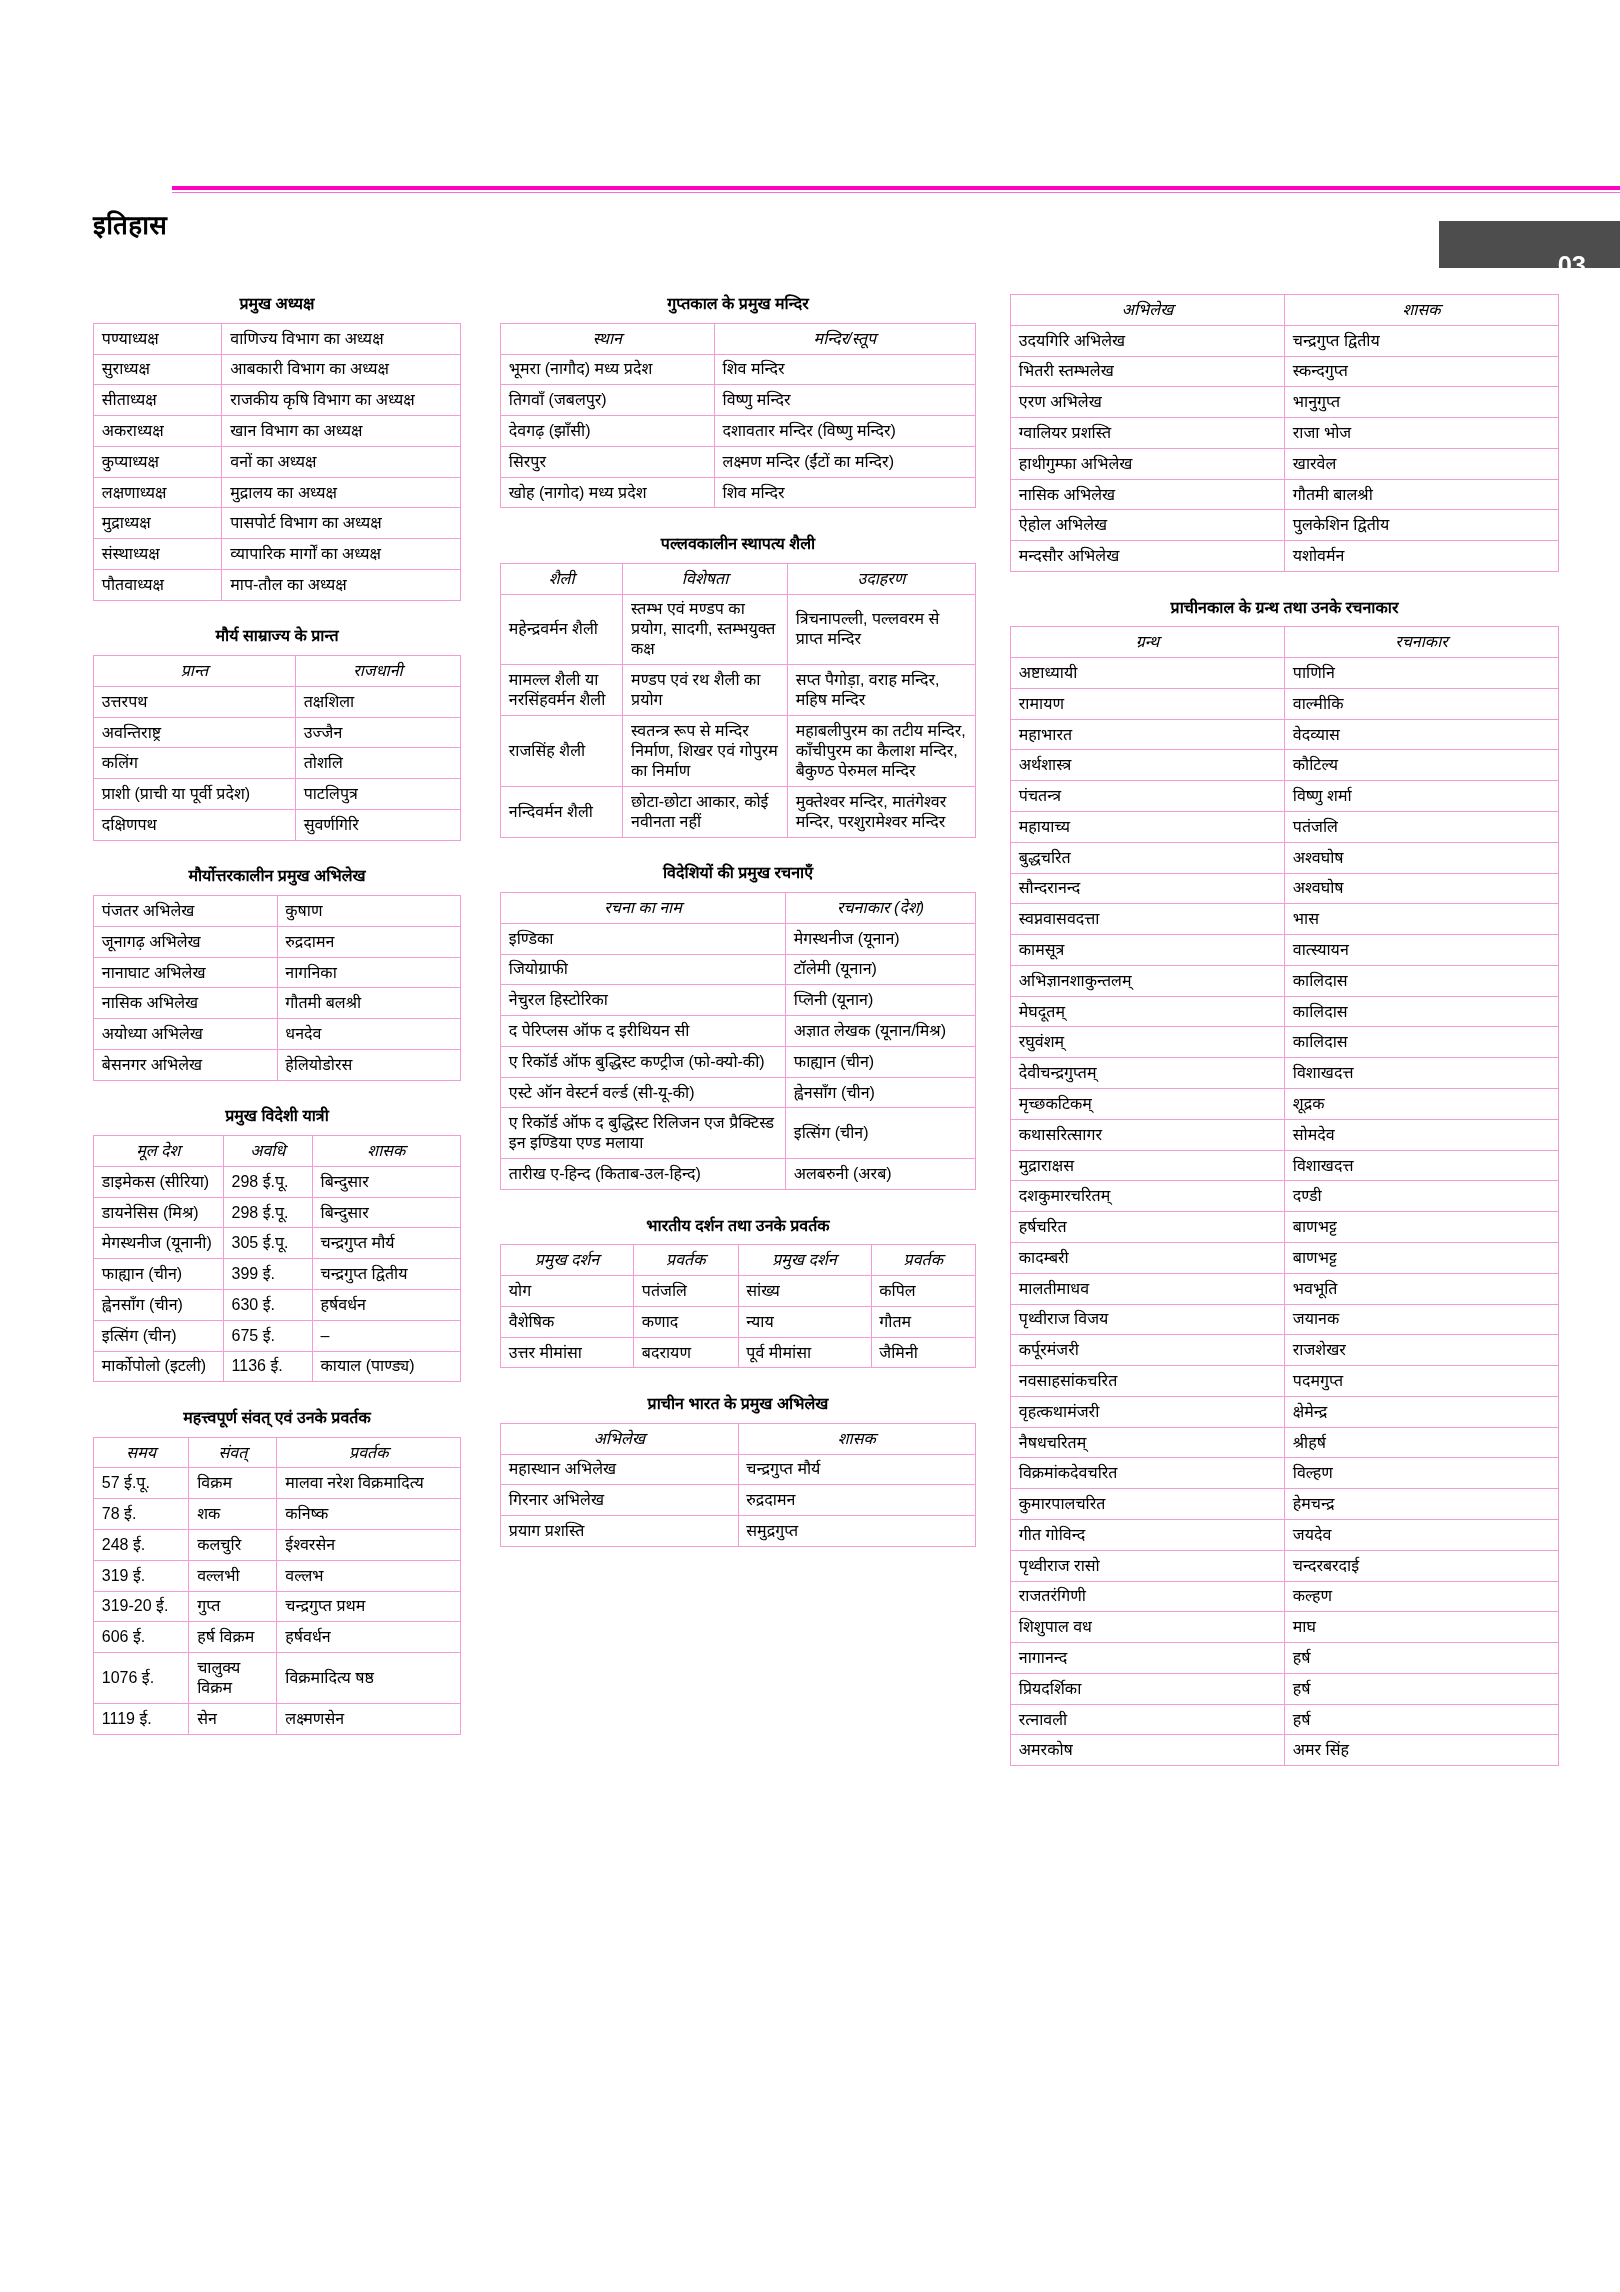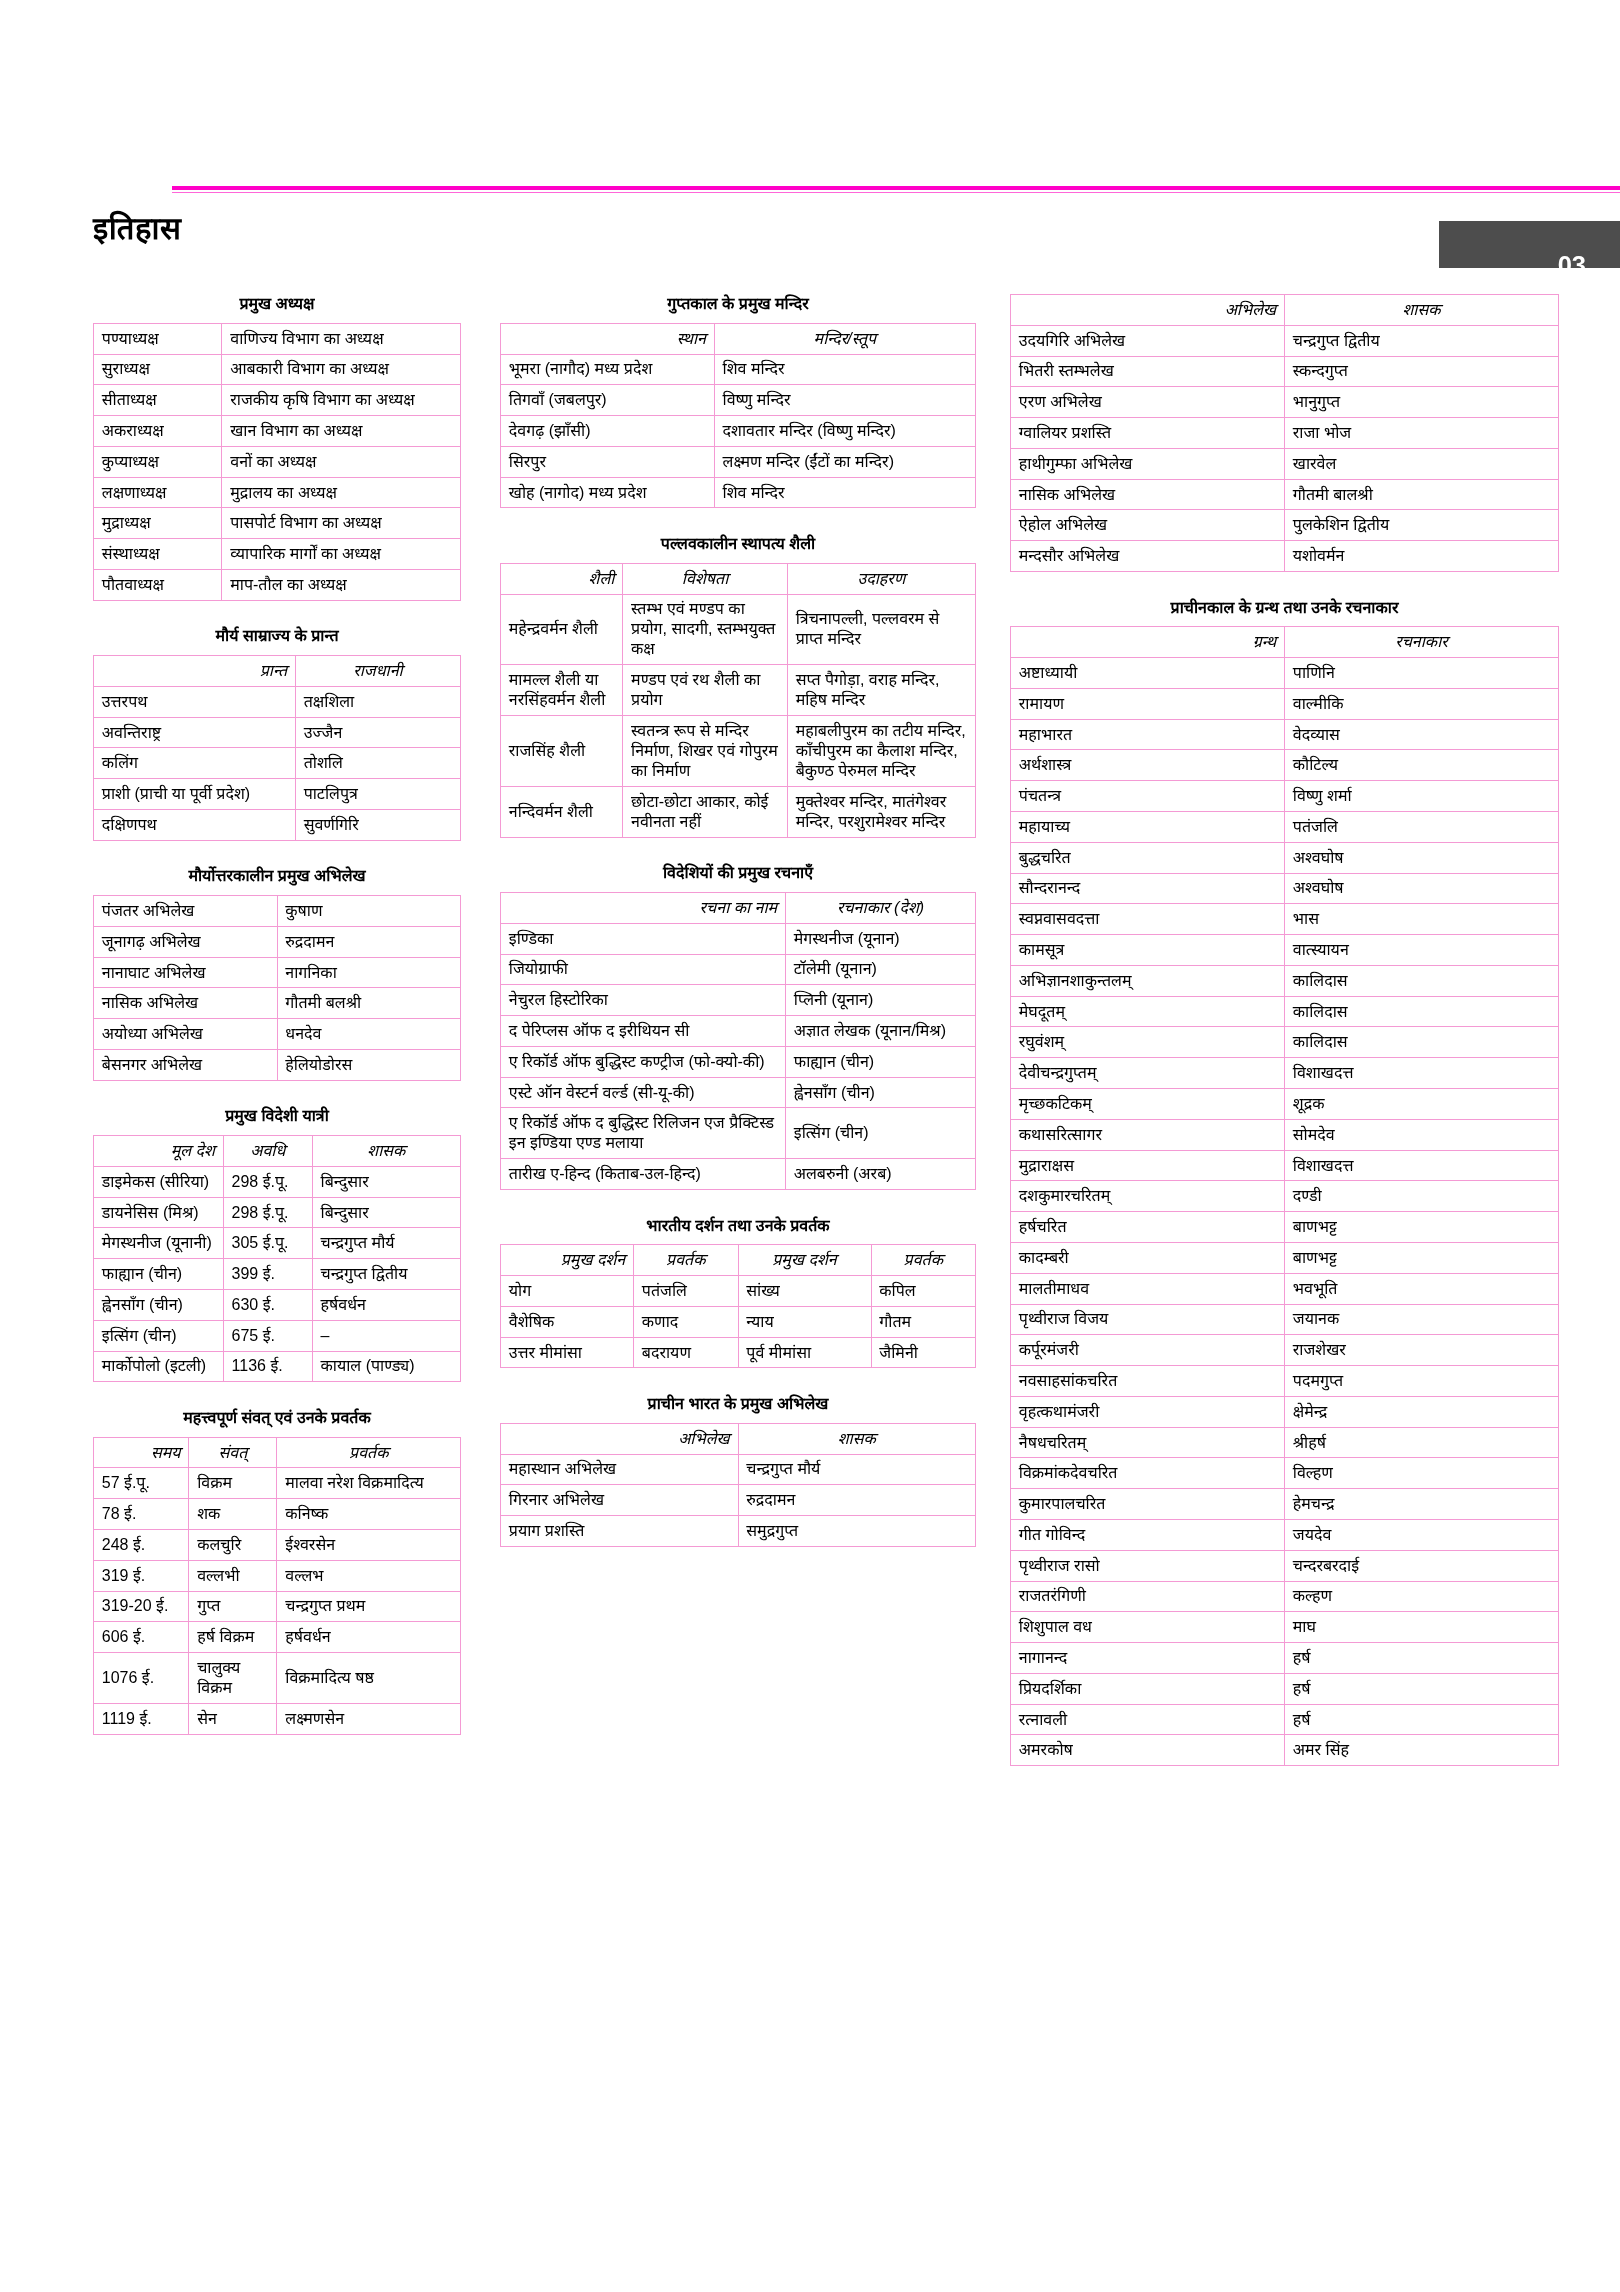--- a/index.html
+++ b/index.html
@@ -25,21 +25,21 @@
   }
   .top-rule-2 {
     position:absolute;
     left:172px; right:0px; top:192px;
     height:1px;
     background:#ff66d9;
   }
   .header {
     position:absolute;
     left:93px; top:206px;
-    font-size:31px;
+    font-size:26px;
     font-weight:bold;
     letter-spacing:0.5px;
   }
   .page-num-bar {
     position:absolute;
     right:0px; top:221px;
     width:181px; height:47px;
     background:#4d4d4d;
   }
   .page-num {
@@ -84,21 +84,21 @@
     line-height:1.25;
     vertical-align:middle;
     text-align:left;
     font-weight:normal;
   }
   table.t th {
     font-style:italic;
     font-weight:normal;
     text-align:center;
   }
-  table.t th.l { text-align:right; }
+  table.t th.l { text-align:center; }
   .vtop td { vertical-align:top; }
 
   
   .w-40 { width:40%; }
   .w-45 { width:45%; }
   .w-50 { width:50%; }
   .w-55 { width:55%; }
   .w-60 { width:60%; }
   .w-26 { width:26%; }
   .w-24 { width:24%; }

